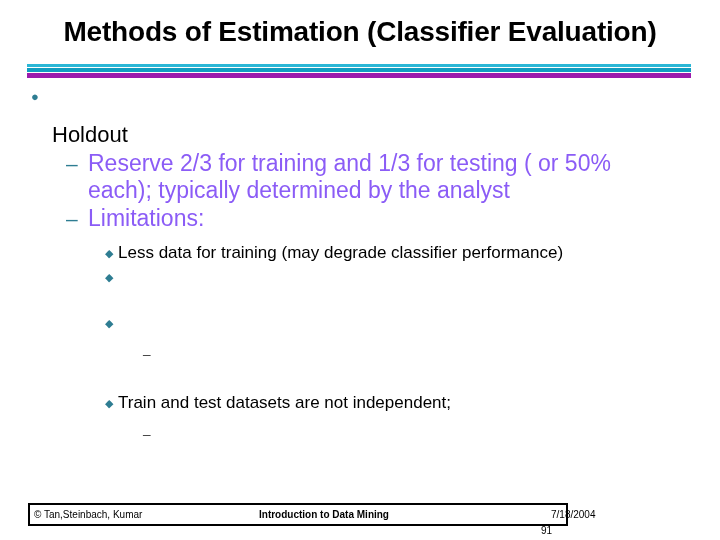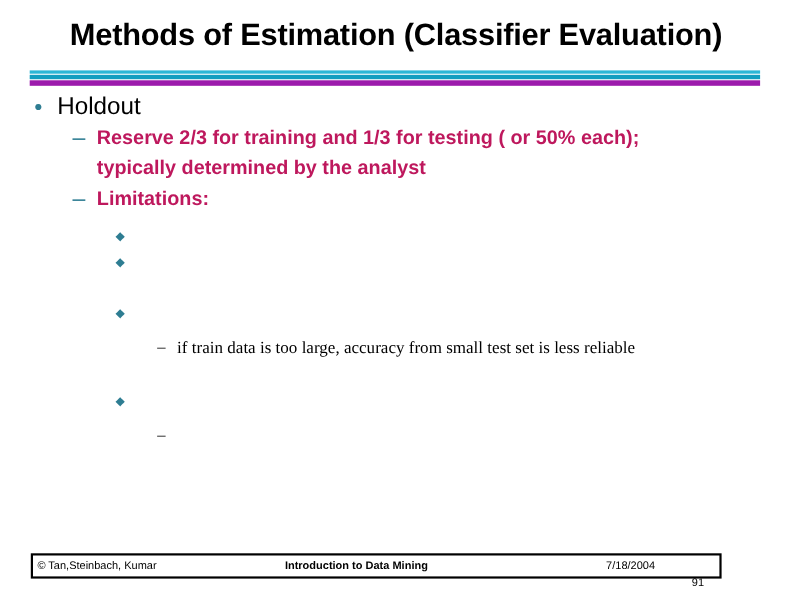--- a/index.html
+++ b/index.html
@@ -85,41 +85,41 @@
     font-size: 13px;
     line-height: 29px;
     text-align: left;
     padding-left: 3px;
     box-sizing: border-box;
   }
   .lvl1 .txt {
     font-size: 22px;
     line-height: 29px;
     color: #000000;
+    margin-top: 38px;
   }
 
   
   .lvl2 {
     margin-left: 66px;
     margin-top: 1px;
   }
   .lvl2 .marker {
     width: 22px;
     flex: 0 0 22px;
     color: #2e7d92;
     font-size: 21px;
     line-height: 27px;
     font-weight: 500;
   }
   .lvl2 .txt {
-    font-size: 18px;
+    font-size: 23px;
     line-height: 27px;
-    color: #be185d;
+    color: #8b5cf6;
     max-width: 560px;
-    font-weight: bold;
   }
 
   
   .lvl3 {
     margin-left: 105px;
   }
   .lvl3 .marker {
     width: 13px;
     flex: 0 0 13px;
     color: #2e7d92;
@@ -154,21 +154,21 @@
 
   .gap-sm { height: 9px; }
   .gap-md { height: 22px; }
   .gap-lg { height: 26px; }
 
   
   .footer {
     position: absolute;
     left: 28px;
     top: 503px;
-    width: 628px;
+    width: 540px;
     height: 23px;
     border: 2px solid #000000;
     box-sizing: border-box;
     background: #ffffff;
   }
   .footer-inner {
     position: relative;
     width: 100%;
     height: 100%;
     font-size: 10px;
@@ -225,43 +225,44 @@
 
     <div class="row lvl2">
       <span class="marker">–</span>
       <span class="txt">Limitations:</span>
     </div>
 
     <div class="gap-sm"></div>
 
     <div class="row lvl3">
       <span class="marker">◆</span>
+      <span class="txt">Less data for training (may degrade classifier performance)</span>
     </div>
 
     <div class="row lvl3">
       <span class="marker">◆</span>
     </div>
 
     <div class="gap-md"></div>
 
     <div class="row lvl3">
       <span class="marker">◆</span>
     </div>
 
     <div class="gap-sm"></div>
 
     <div class="row lvl4">
       <span class="marker">–</span>
-      <span class="txt">if train data is too large, accuracy from small test set is less reliable</span>
     </div>
 
     <div class="gap-lg"></div>
 
     <div class="row lvl3">
       <span class="marker">◆</span>
+      <span class="txt">Train and test datasets are not independent;</span>
     </div>
 
     <div class="gap-sm"></div>
 
     <div class="row lvl4">
       <span class="marker">–</span>
     </div>
 
   </div>
 

